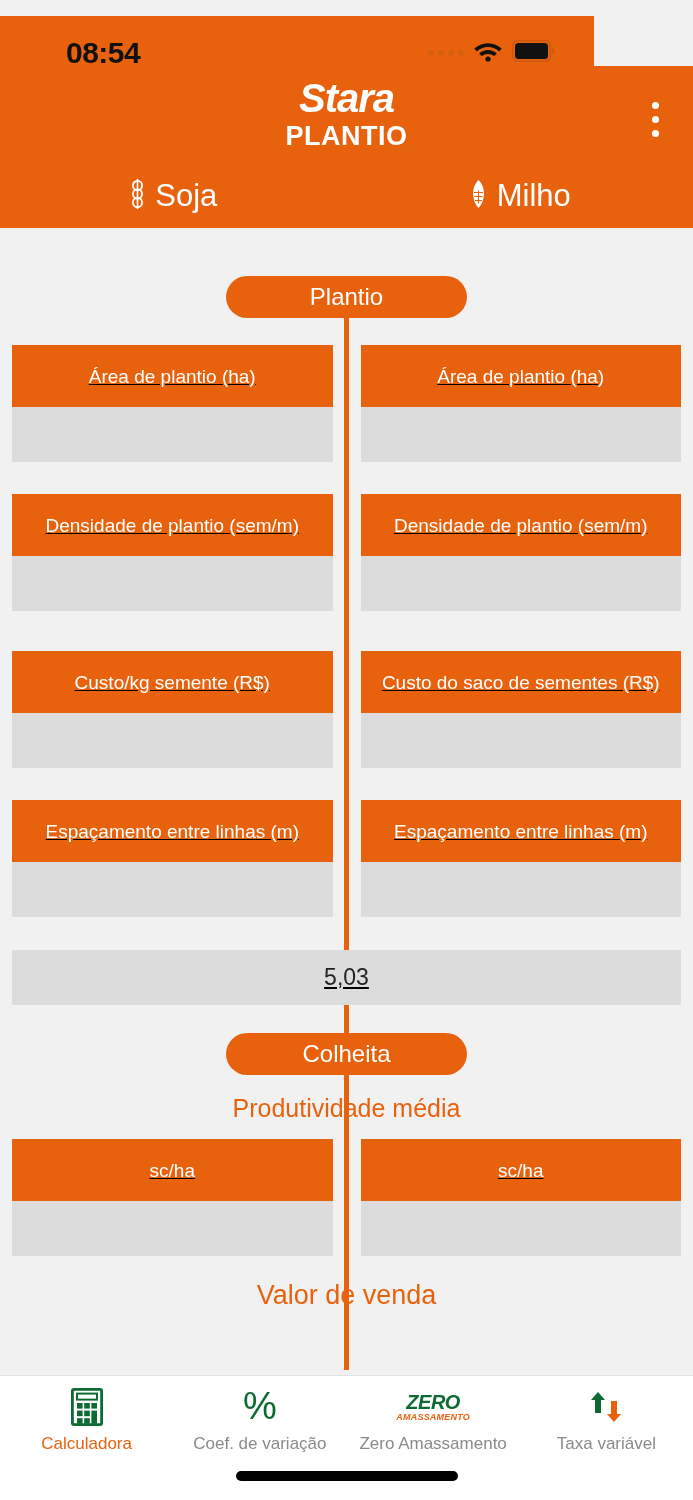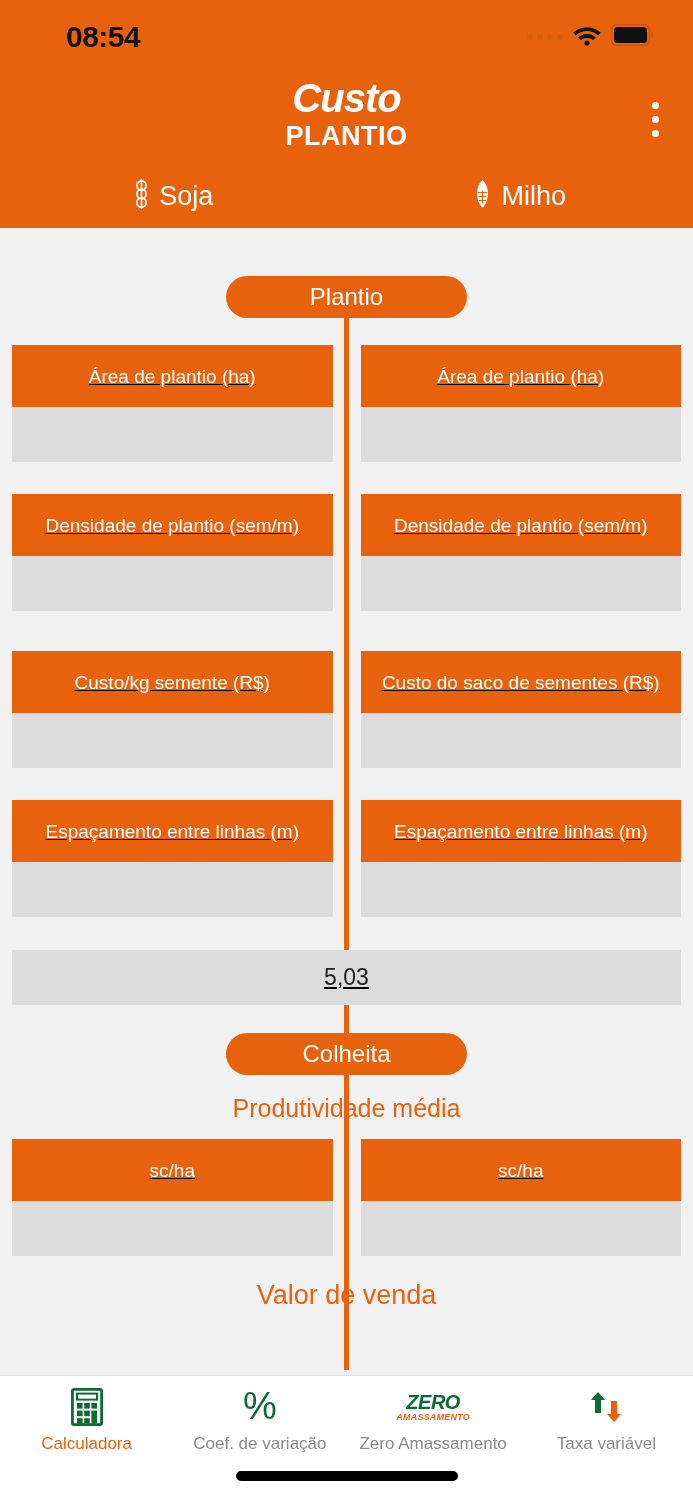--- a/index.html
+++ b/index.html
@@ -6,21 +6,21 @@
   html, body {
     width: 693px; height: 1500px;
     background: #f1f1f1;
     font-family: "Liberation Sans", sans-serif;
     overflow: hidden;
   }
   .phone { position: relative; width: 693px; height: 1500px; background: #f1f1f1; }
 
   
   .statusbar {
-    position: absolute; top: 0; left: 0; width: 693px; height: 66px;
+    position: absolute; top: 16px; left: 0; width: 594px; height: 66px;
     background: #E8620E;
   }
   .clock {
     position: absolute; left: 66px; top: 20px;
     font-size: 30px; font-weight: 700; color: #111; letter-spacing: -0.5px;
   }
   .status-right {
     position: absolute; right: 38px; top: 24px;
     display: flex; align-items: center; gap: 9px;
   }
@@ -53,21 +53,21 @@
   .kebab i { display:block; width: 7px; height: 7px; border-radius: 50%; background: #fff; }
 
   .croptabs {
     position: absolute; left: 0; right: 0; bottom: 14px;
     display: flex;
   }
   .croptab {
     flex: 1; display: flex; align-items: center; justify-content: center; gap: 9px;
     color: #fff;
   }
-  .croptab .lbl { font-size: 27px; line-height: 32px; }
+  .croptab .lbl { font-size: 31px; line-height: 32px; }
 
   
   .infobar {
     position: absolute; top: 228px; left: 0; width: 693px; height: 43px;
     background: #046A2F; color: #fff;
     display: flex; align-items: center; justify-content: center;
     font-size: 24px;
   }
 
   
@@ -164,21 +164,21 @@
           <rect x="0.5" y="0.5" width="38" height="21" rx="5.5" fill="none" stroke="#C8560C" stroke-width="1.4"></rect>
           <rect x="3" y="3" width="33" height="16" rx="3.5" fill="#111"></rect>
           <path d="M40.5 7.5c2 .7 2 6.3 0 7z" fill="#C8560C"></path>
         </svg>
       </span>
     </div>
   </div>
 
   <div class="appheader">
     <div class="brand">
-      <div class="brand-main">Custo</div>
+      <div class="brand-main">Stara</div>
       <div class="brand-sub">PLANTIO</div>
     </div>
 
     <div class="kebab">
       <i></i>
         <i></i>
         <i></i>
     </div>
 
     <div class="croptabs">

